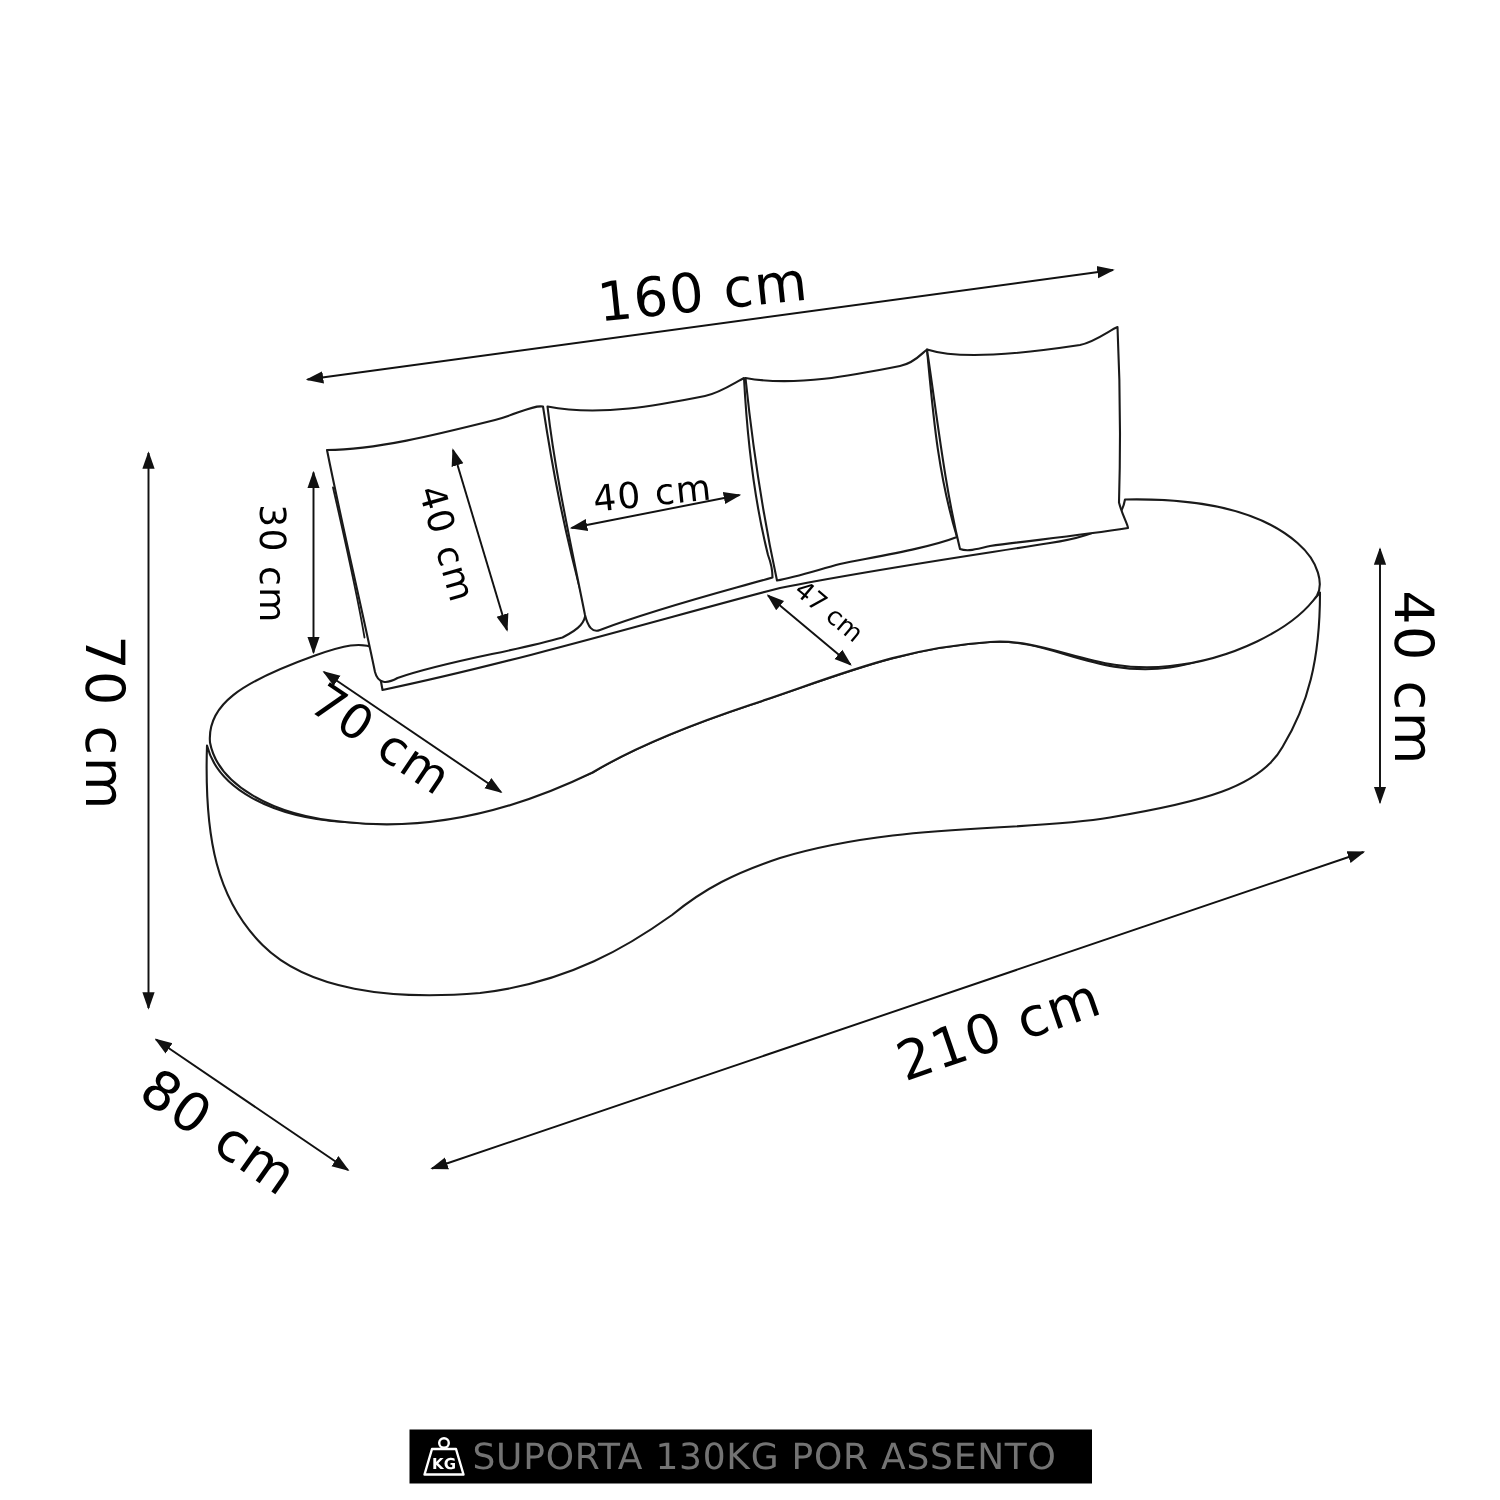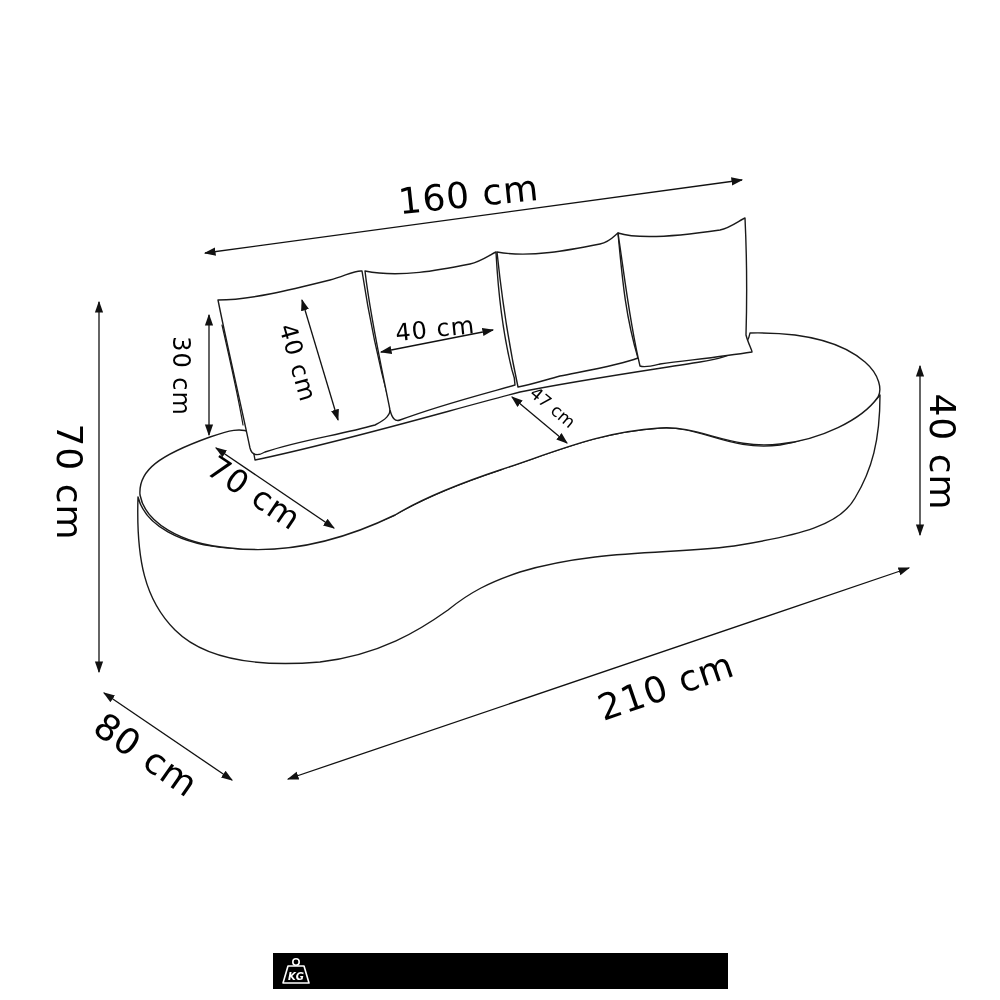--- a/index.html
+++ b/index.html
@@ -8,21 +8,21 @@
     .outline { fill: #ffffff; stroke: #1a1a1a; stroke-width: 1.4; stroke-linejoin: round; stroke-linecap: round; }
     .thin { fill: none; stroke: #1a1a1a; stroke-width: 1.2; stroke-linecap: round; }
     .dim { fill: none; stroke: #111; stroke-width: 1.3; }
     .lbl { font-family: "DejaVu Sans", sans-serif; fill: #000; }
     .lbl-big { font-size: 36px; letter-spacing: 1px; }
     .lbl-mid { font-size: 24px; letter-spacing: 1px; }
     .lbl-sm { font-size: 17px; }
     .banner {
       position: absolute; left: 273px; top: 953px; width: 455px; height: 36px;
       background: #000; color: #737373; display: flex; align-items: center;
-      box-sizing: border-box; padding-left: 8px; font-style: italic;
+      box-sizing: border-box; padding-left: 8px;
     }
     .banner-text { font-family: "DejaVu Sans", sans-serif; font-size: 24px; letter-spacing: 0.5px; white-space: nowrap; margin-left: 4px; }
     .kg-icon { width: 30px; height: 30px; display: block; }
   </style>
 </head>
 <body>
 
 <svg id="diagram" viewBox="0 0 1000 1000" xmlns="http://www.w3.org/2000/svg">
   <defs>
     <marker id="ah" viewBox="0 0 10 10" refX="9" refY="5" markerWidth="9" markerHeight="9" orient="auto-start-reverse">
@@ -134,13 +134,14 @@
     <text class="lbl lbl-big" x="0" y="0" text-anchor="middle" transform="translate(670,698) rotate(-19)">210 cm</text>
   </g>
 </svg>
 
 <div class="banner">
   <svg class="kg-icon" viewBox="0 0 30 30" xmlns="http://www.w3.org/2000/svg">
     <circle cx="15" cy="6" r="3.2" fill="none" stroke="#fff" stroke-width="1.6"></circle>
     <path d="M7,10 L23,10 L28,27 L2,27 Z" fill="none" stroke="#fff" stroke-width="1.6" stroke-linejoin="round"></path>
     <text x="15" y="23.5" text-anchor="middle" fill="#fff" font-family="DejaVu Sans, sans-serif" font-size="10" font-weight="bold">KG</text>
   </svg>
+  <span class="banner-text">SUPORTA 130KG POR ASSENTO</span>
 </div>
 
 </body></html>

